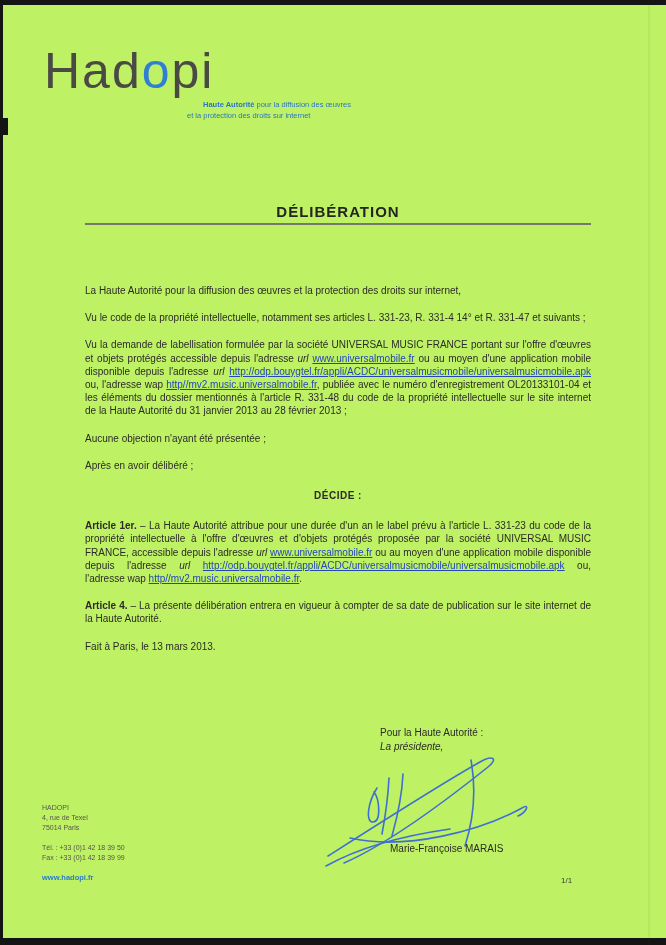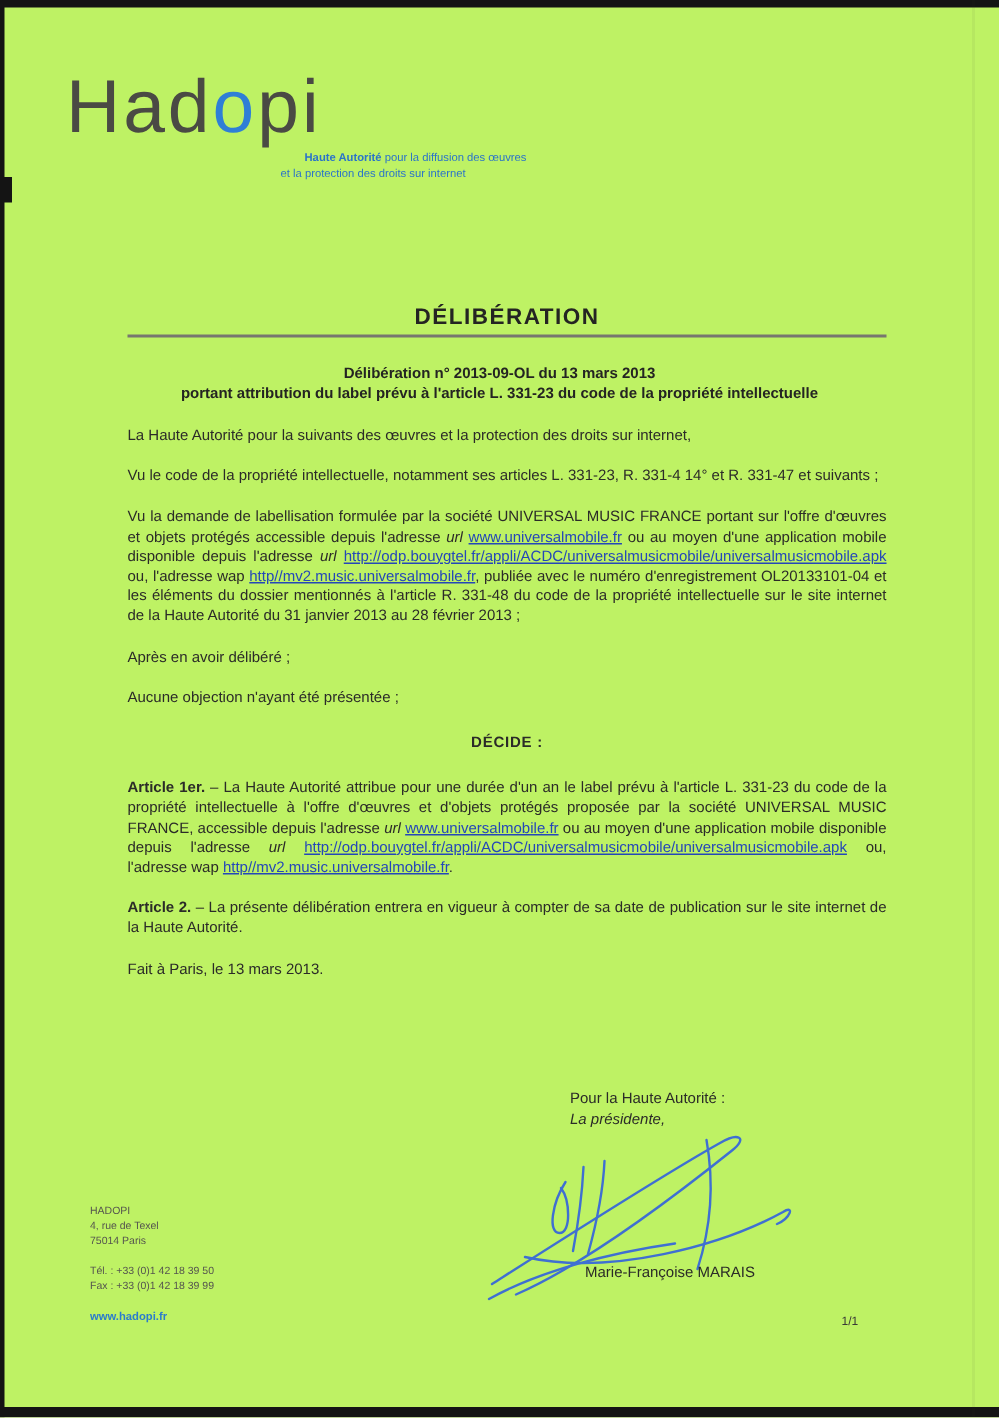--- a/index.html
+++ b/index.html
@@ -38,21 +38,21 @@
   em{font-style:italic;}
   strong{font-weight:bold;}
 
   
   .sig-block{position:absolute;left:380px;top:726px;font-size:10px;line-height:13.5px;}
   .sig-role{font-style:italic;}
   .sig-svg{position:absolute;left:322px;top:750px;}
   .sig-name{position:absolute;left:390px;top:843px;font-size:10px;}
 
   
-  .footer{position:absolute;left:42px;top:803px;font-size:7px;line-height:10px;color:#55554f;margin-left:18px;}
+  .footer{position:absolute;left:42px;top:803px;font-size:7px;line-height:10px;color:#55554f;}
   .footer .grp{margin-bottom:10px;}
   .footer-website{color:#2b7ccc;font-weight:bold;font-size:7.5px;cursor:pointer;}
 
   .page-num{position:absolute;left:561px;top:876px;font-size:8px;color:#3a3a36;}
 </style>
 </head>
 <body>
 
 <div class="page">
 
@@ -62,34 +62,30 @@
   <div class="edge-bottom"></div>
   <div class="edge-right-shadow"></div>
 
   <div class="logo">
     <span class="logo-word"><span>Had</span><span class="logo-o">o</span><span>pi</span></span>
   </div>
   <div class="logo-tagline"><b>Haute Autorité</b><span> pour la diffusion des œuvres et la protection des droits sur internet</span></div>
 
   <div class="doc-title">DÉLIBÉRATION</div>
   <div class="rule"></div>
-  <div class="subtitle">
-    <div>Délibération n° 2013-09-OL du 13 mars 2013</div>
-    <div>portant attribution du label prévu à l'article L. 331-23 du code de la propriété intellectuelle</div>
-  </div>
 
   <div class="body-col">
-    <p>La Haute Autorité pour la suivants des œuvres et la protection des droits sur internet,</p>
+    <p>La Haute Autorité pour la diffusion des œuvres et la protection des droits sur internet,</p>
     <p>Vu le code de la propriété intellectuelle, notamment ses articles L. 331-23, R. 331-4 14° et R. 331-47 et suivants ;</p>
     <p><span>Vu la demande de labellisation formulée par la société UNIVERSAL MUSIC FRANCE portant sur l'offre d'œuvres et objets protégés accessible depuis l'adresse </span><em>url</em><span> </span><span class="doc-link">www.universalmobile.fr</span><span> ou au moyen d'une application mobile disponible depuis l'adresse </span><em>url</em><span> </span><span class="doc-link">http://odp.bouygtel.fr/appli/ACDC/universalmusicmobile/universalmusicmobile.apk</span><span> ou, l'adresse wap </span><span class="doc-link">http//mv2.music.universalmobile.fr</span><span>, publiée avec le numéro d'enregistrement OL20133101-04 et les éléments du dossier mentionnés à l'article R. 331-48 du code de la propriété intellectuelle sur le site internet de la Haute Autorité du 31 janvier 2013 au 28 février 2013 ;</span></p>
+    <p>Aucune objection n'ayant été présentée ;</p>
     <p>Après en avoir délibéré ;</p>
-    <p>Aucune objection n'ayant été présentée ;</p>
     <p class="decide">DÉCIDE :</p>
     <p><strong>Article 1er.</strong><span> – La Haute Autorité attribue pour une durée d'un an le label prévu à l'article L. 331-23 du code de la propriété intellectuelle à l'offre d'œuvres et d'objets protégés proposée par la société UNIVERSAL MUSIC FRANCE, accessible depuis l'adresse </span><em>url</em><span> </span><span class="doc-link">www.universalmobile.fr</span><span> ou au moyen d'une application mobile disponible depuis l'adresse </span><em>url</em><span> </span><span class="doc-link">http://odp.bouygtel.fr/appli/ACDC/universalmusicmobile/universalmusicmobile.apk</span><span> ou, l'adresse wap </span><span class="doc-link">http//mv2.music.universalmobile.fr</span><span>.</span></p>
-    <p><strong>Article 2.</strong><span> – La présente délibération entrera en vigueur à compter de sa date de publication sur le site internet de la Haute Autorité.</span></p>
+    <p><strong>Article 4.</strong><span> – La présente délibération entrera en vigueur à compter de sa date de publication sur le site internet de la Haute Autorité.</span></p>
     <p>Fait à Paris, le 13 mars 2013.</p>
   </div>
 
   <div class="sig-block">
     <div>Pour la Haute Autorité :</div>
     <div class="sig-role">La présidente,</div>
   </div>
   <svg class="sig-svg" width="215" height="118" viewBox="0 0 215 118">
     <g fill="none" stroke="#3f6fd2" stroke-width="1.6" stroke-linecap="round">
       <path d="M6,106 C50,78 122,32 158,12 C170,5 177,8 166,17 C136,41 70,92 22,113"></path>

